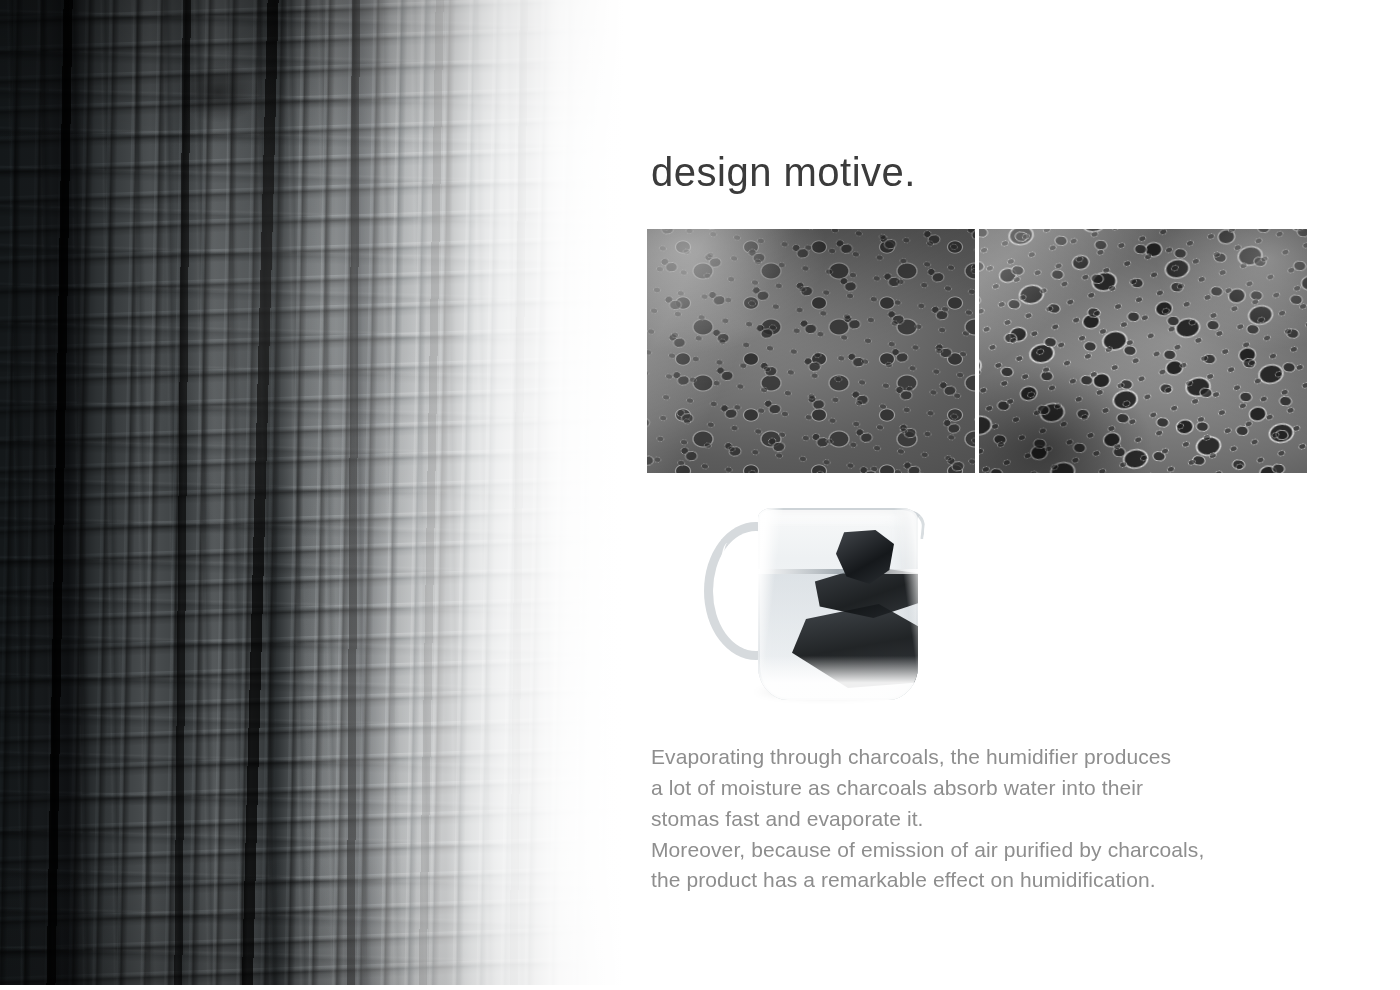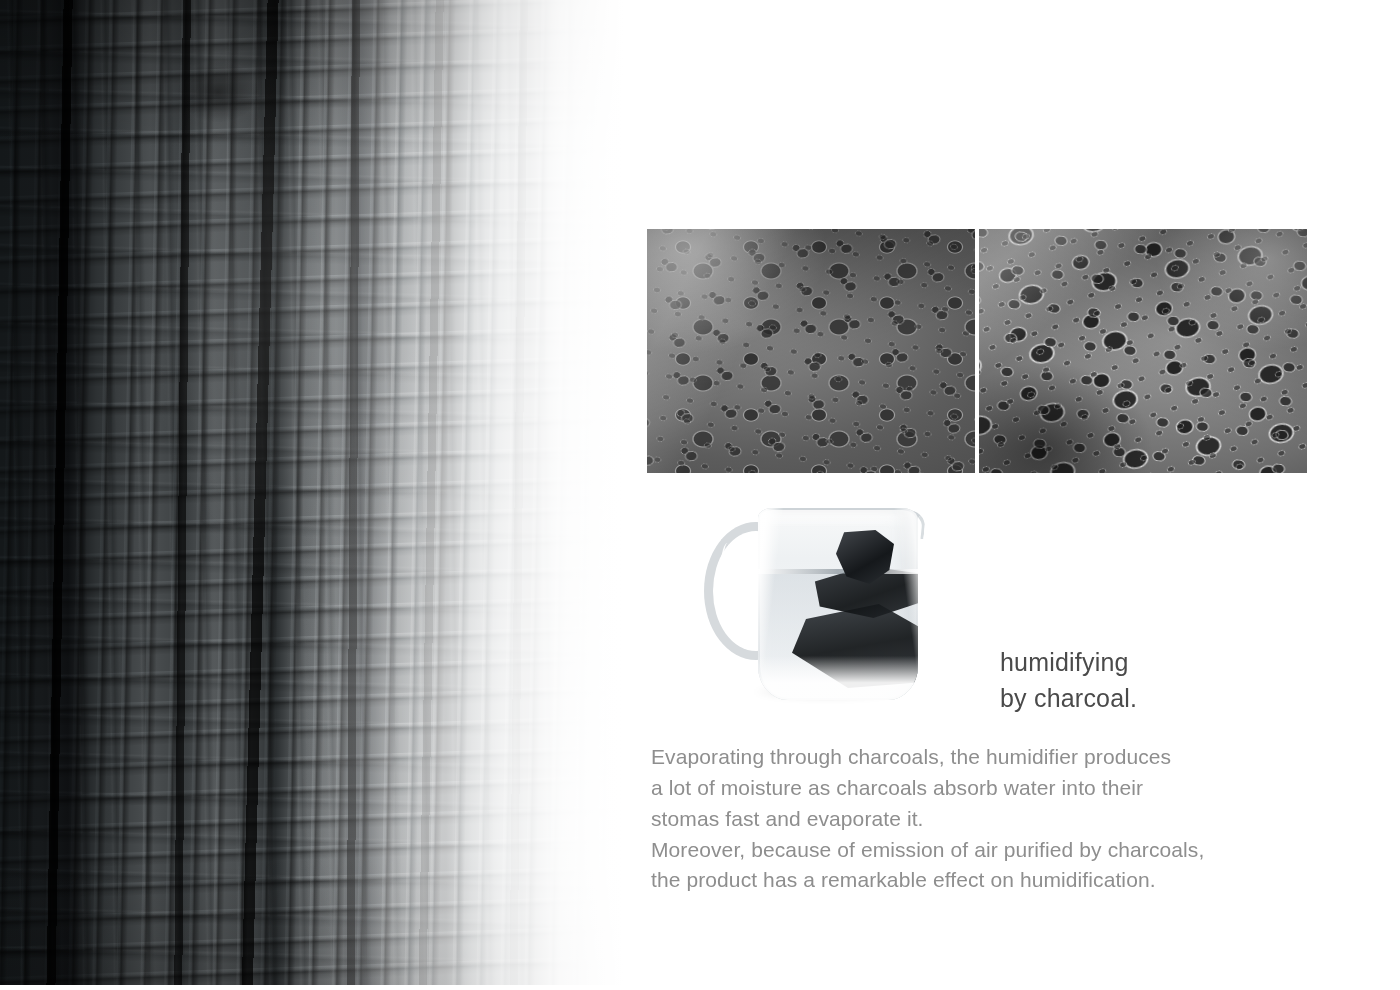--- a/index.html
+++ b/index.html
@@ -379,20 +379,21 @@
     <div class="wood-cells"></div>
     <div class="wood-cells2"></div>
     <div class="wood-grooves"></div>
     <div class="wood-sheen"></div>
     <div class="wood-vig"></div>
     <div class="wood-fade"></div>
   </div>
 
   <div id="content">
 
+    <div id="page-title">design motive.</div>
 
     <div id="sem-strip">
       <div class="sem" id="sem-left">
         <div class="base"></div>
         <div class="pores-a"></div>
         <div class="pores-b"></div>
         <div class="pores-c"></div>
         <div class="shade"></div>
       </div>
       <div id="sem-divider"></div>
@@ -412,24 +413,20 @@
       <div id="mug-body">
         <div id="water"></div>
         <div class="charcoal" id="chunk-low"></div>
         <div class="charcoal" id="chunk-mid"></div>
         <div id="water-line"></div>
         <div class="charcoal" id="chunk-top"></div>
         <div id="glass-gloss"></div>
       </div>
     </div>
 
-    <div id="product-caption">
-      <div>humidifying</div>
-      <div>by charcoal.</div>
-    </div>
 
     <div id="body-copy">Evaporating through charcoals, the humidifier produces
 a lot of moisture as charcoals absorb water into their
 stomas fast and evaporate it.
 Moreover, because of emission of air purified by charcoals,
 the product has a remarkable effect on humidification.</div>
 
   </div>
 </div>
 

